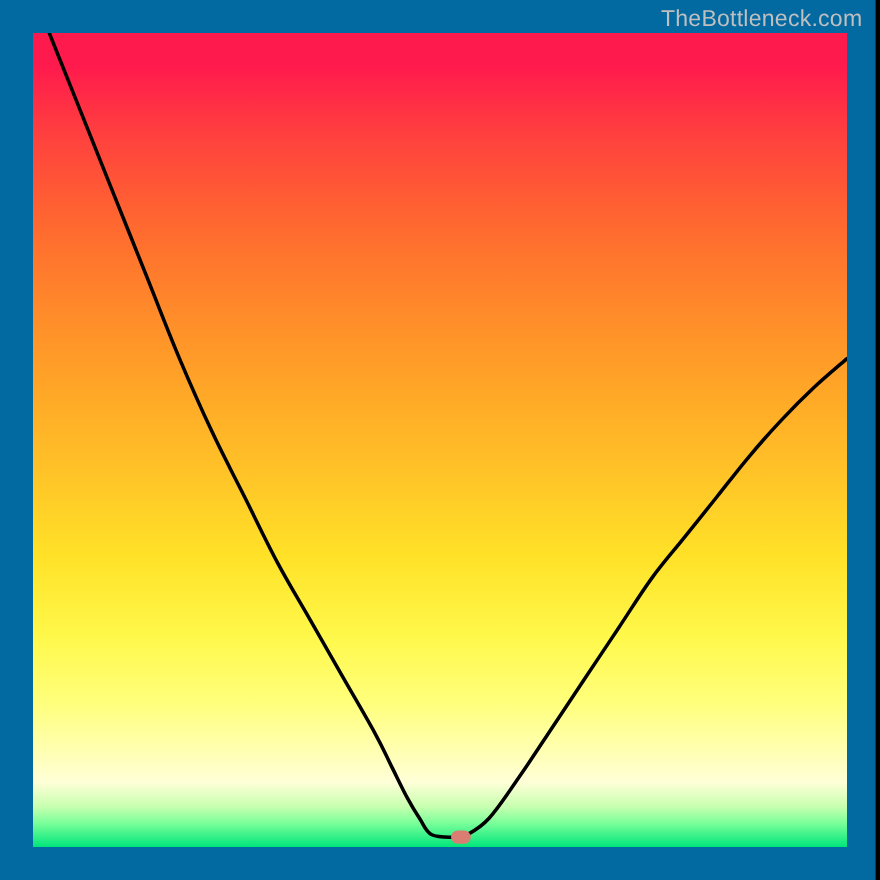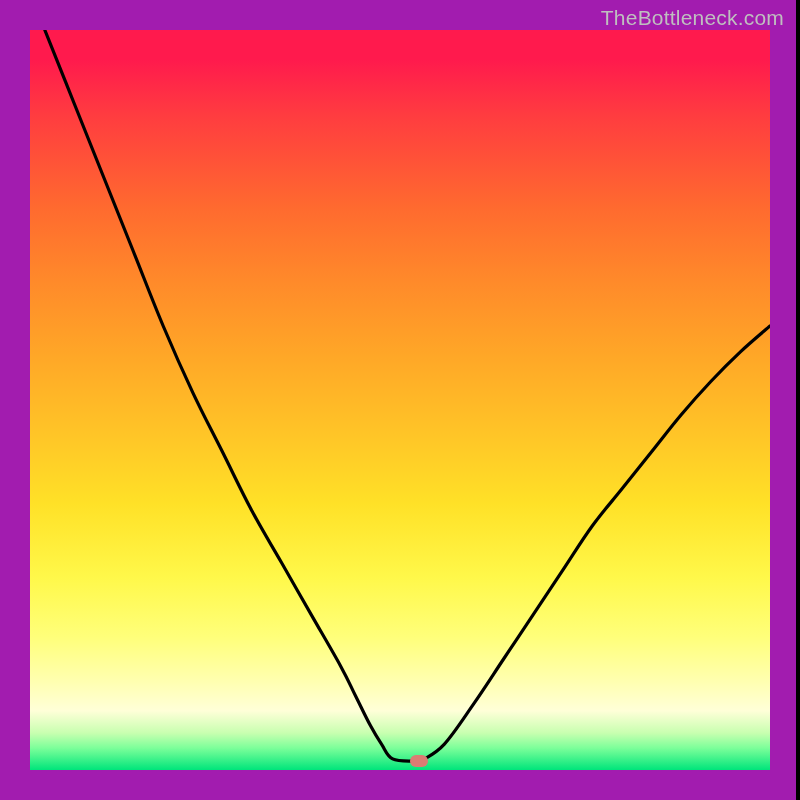--- a/index.html
+++ b/index.html
@@ -8,21 +8,21 @@
     width: 800px;
     height: 800px;
     background: #000;
     overflow: hidden;
     font-family: Arial, Helvetica, sans-serif;
   }
   .stage {
     position: relative;
     width: 796px;
     height: 800px;
-    background: #a21caf;
+    background: #0369a1;
   }
   .plot {
     position: absolute;
     left: 30px;
     top: 30px;
     width: 740px;
     height: 740px;
     background: linear-gradient(
       to bottom,
       #ff1a4d 0%,

